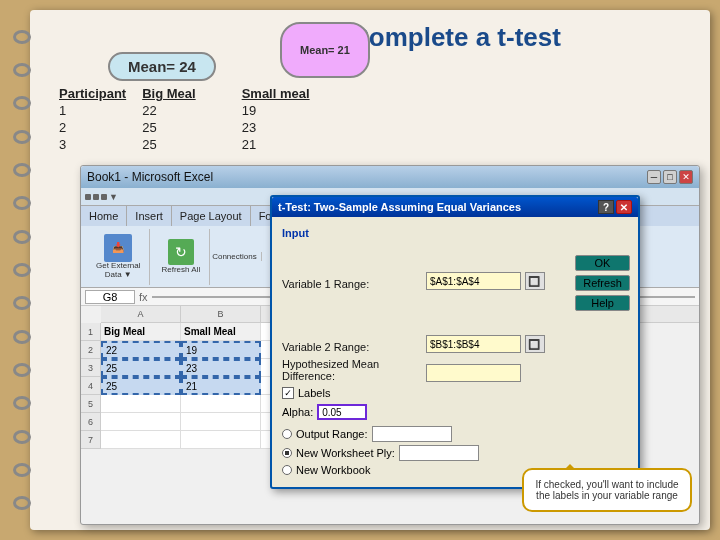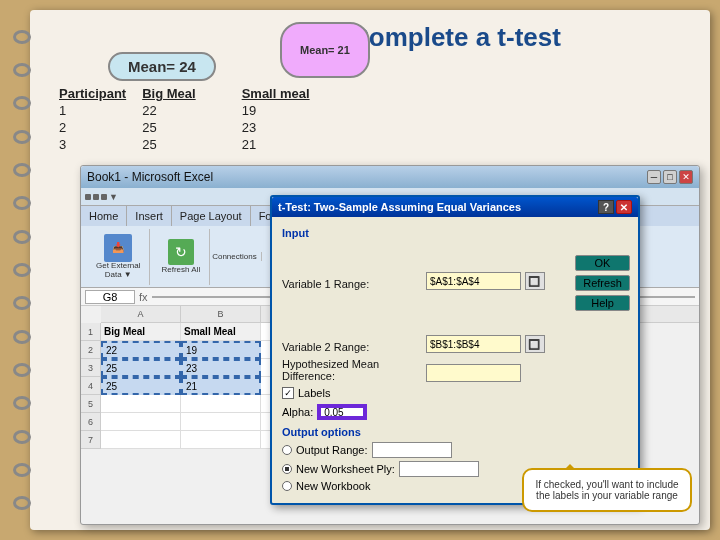--- a/index.html
+++ b/index.html
@@ -382,21 +382,21 @@
       content: '✓';
       font-size: 9px;
       color: #000;
     }
 
     .alpha-row {
       display: flex; align-items: center; gap: 4px; margin-bottom: 6px;
     }
     .alpha-input {
       width: 50px; height: 16px;
-      background: white; border: 4px solid #6d28d9;
+      background: white; border: 2px solid #6d28d9;
       font-size: 10px; padding: 0 3px;
     }
 
     .output-options-label {
       font-size: 11px; font-weight: bold; color: #0033aa; margin-bottom: 4px;
     }
     .radio-row {
       display: flex; align-items: center; gap: 4px; margin-bottom: 3px;
     }
     .radio-btn {
@@ -649,21 +649,20 @@
     <div class="checkbox-row">
       <div class="checkbox checked"></div>
       <span>Labels</span>
     </div>
 
     <div class="alpha-row">
       <span style="font-size:11px;">Alpha:</span>
       <input class="alpha-input" value="0.05" style="">
     </div>
 
-    <div class="output-options-label">Output options</div>
 
     <div class="radio-row">
       <div class="radio-btn"></div>
       <span>Output Range:</span>
       <input style="width: 80px; height: 16px; font-size: 10px; border: 1px solid rgb(136, 136, 136); background: white;" value="">
     </div>
 
     <div class="radio-row">
       <div class="radio-btn selected"></div>
       <span>New Worksheet Ply:</span>

